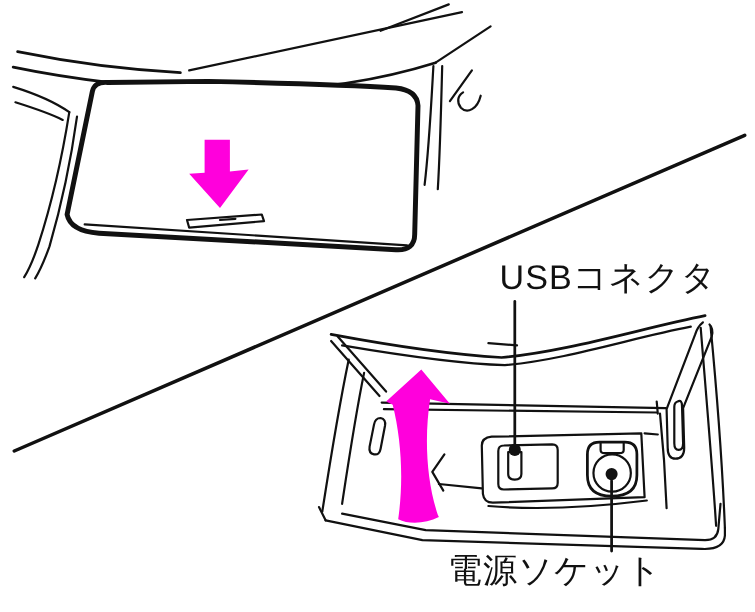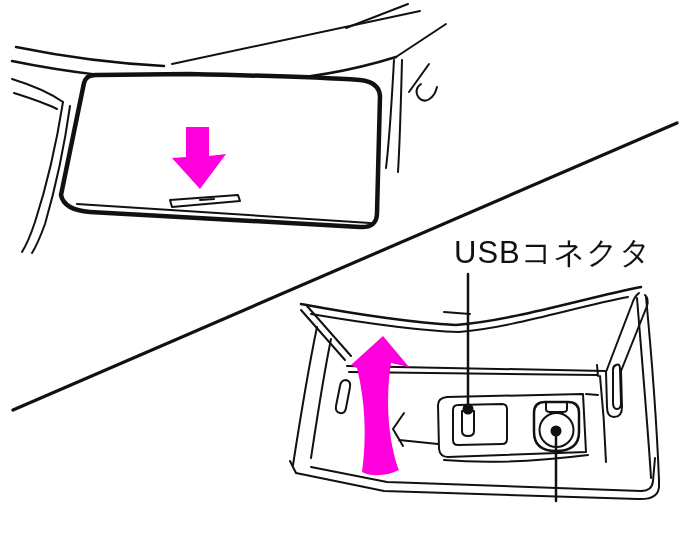--- a/index.html
+++ b/index.html
@@ -107,13 +107,14 @@
         <circle class="dot" cx="468" cy="409" r="5.5"></circle>
       </g>
       <g>
         <circle class="dot" cx="556" cy="431" r="5.5"></circle>
         <path class="stroke w25" d="M 556,437 L 556,501"></path>
       </g>
     </g>
   </svg>
 
   <div class="callout usb">USBコネクタ</div>
+  <div class="callout power">電源ソケット</div>
 </div>
 
 </body></html>

